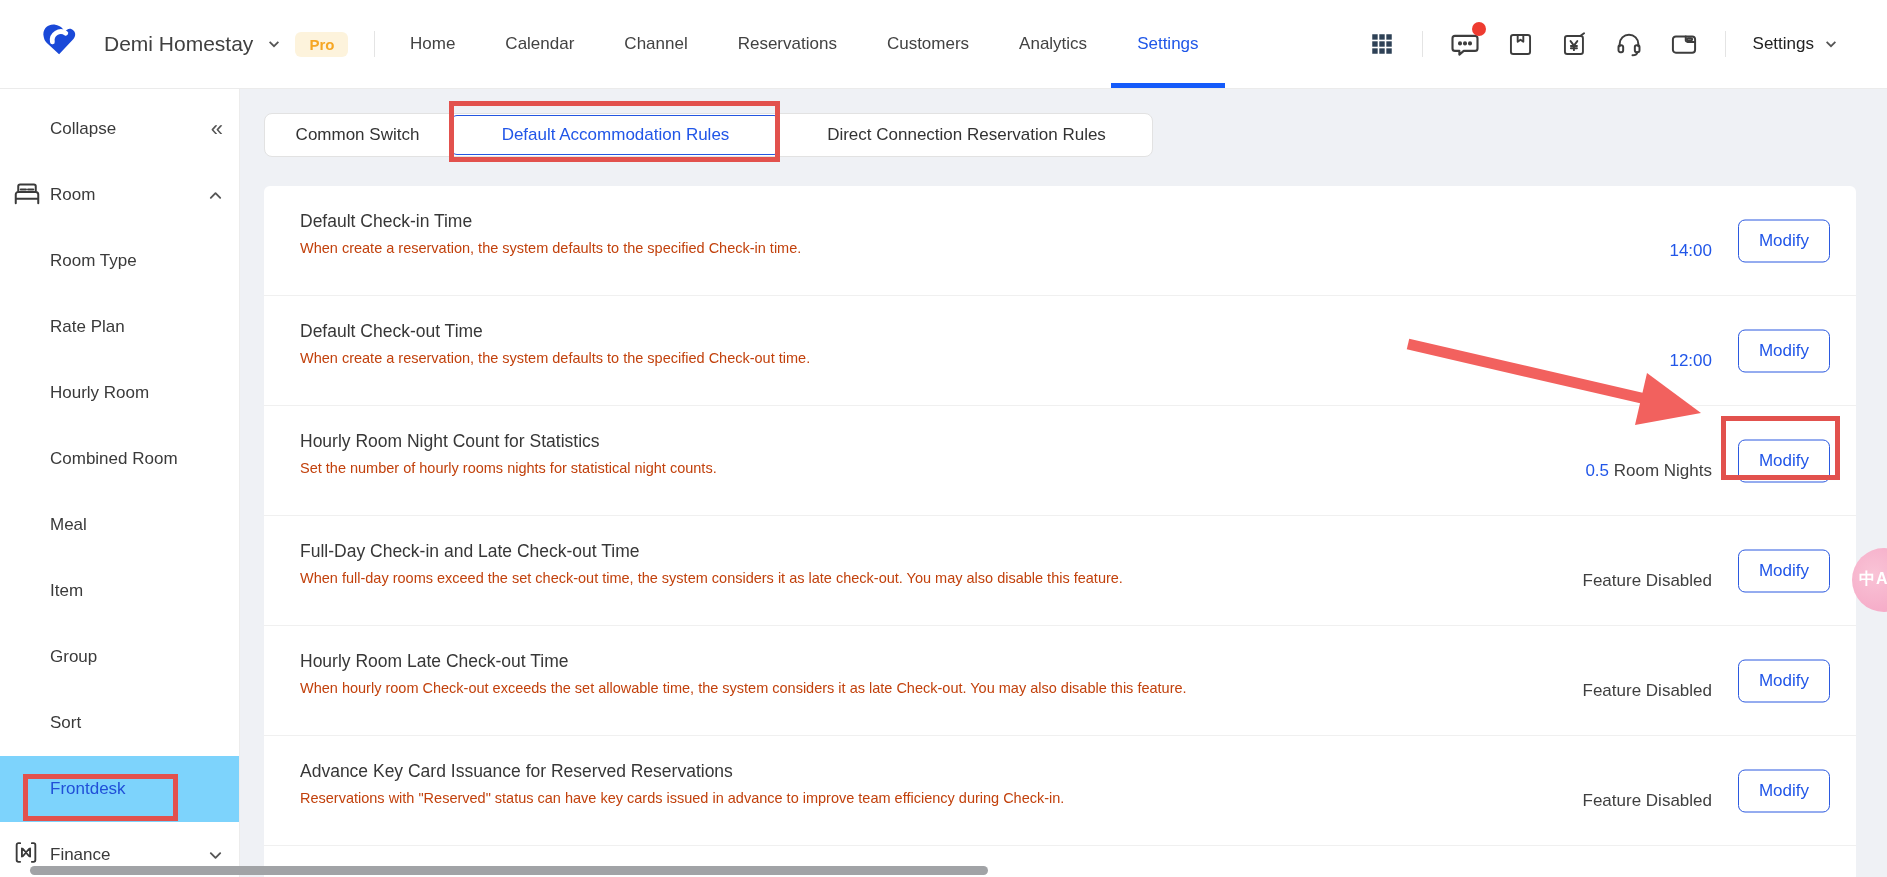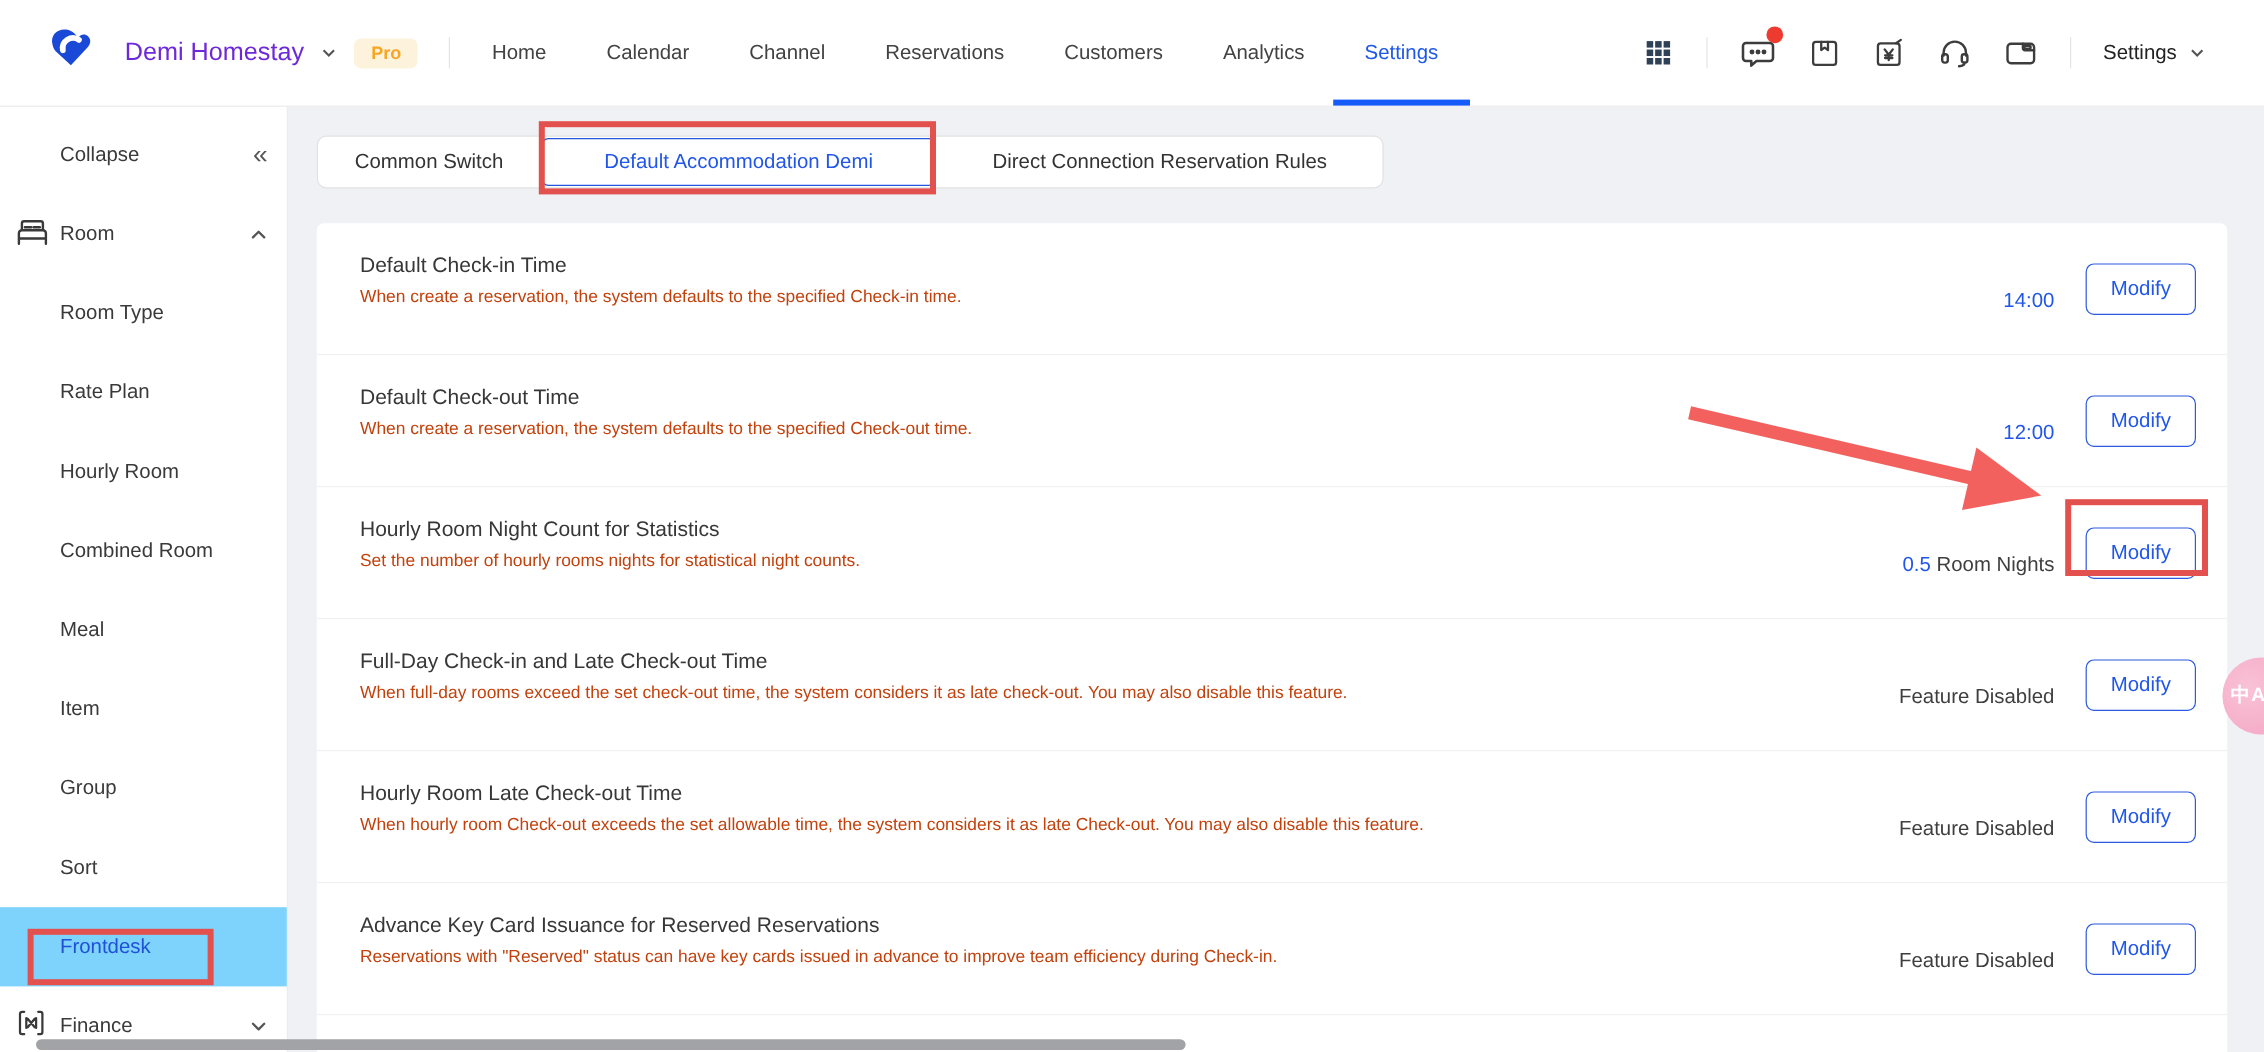--- a/index.html
+++ b/index.html
@@ -6,21 +6,21 @@
   body{
     width:1887px;height:877px;position:relative;overflow:hidden;
     font-family:"Liberation Sans","DejaVu Sans",sans-serif;
     background:#eff1f5;color:#3c3c3c;
   }
   
   .header{position:absolute;left:0;top:0;width:1887px;height:88px;background:#fff;
           border-bottom:1px solid #ebebeb;z-index:20;}
   .logo{position:absolute;left:38px;top:16px;width:46px;height:46px;}
   .org{position:absolute;left:104px;top:0;height:88px;display:flex;align-items:center;gap:14px;}
-  .org-name{font-size:21px;color:#6d28d9;}
+  .org-name{font-size:21px;color:#404040;}
   .chev{width:14px;height:14px;stroke:#555;fill:none;stroke-width:2;}
   .pro-badge{background:#fdf3dc;color:#f6a623;font-weight:bold;font-size:15px;
              padding:4px 14px;border-radius:6px;}
   .vdiv{width:1px;height:26px;background:#e4e4e4;}
   .org .vdiv{margin-left:12px;}
   .nav{position:absolute;left:408px;top:0;height:88px;display:flex;align-items:center;gap:46px;}
   .nav-item{font-size:17px;color:#424242;cursor:pointer;position:relative;height:88px;
             display:flex;align-items:center;padding:0 2px;}
   .nav-item.active{color:#1f57e8;}
   .nav-item.active::after{content:"";position:absolute;left:-24px;right:-24px;bottom:0;
@@ -218,21 +218,21 @@
             <polyline points="3,5.5 8,10.5 13,5.5"></polyline>
           </svg>
         </span>
       </div>
     </div>
 </div>
 
 <div class="main">
   <div class="tabbar" id="tabbar">
       <div class="tab" style="width: 185px;">Common Switch</div>
-      <div class="tab active" style="width: 329px;">Default Accommodation Demi</div>
+      <div class="tab active" style="width: 329px;">Default Accommodation Rules</div>
       <div class="tab" style="width: 371px;">Direct Connection Reservation Rules</div>
     </div>
   <div class="panel" id="panel">
       <div class="srow">
         <div class="title">Default Check-in Time</div>
         <div class="desc">When create a reservation, the system defaults to the specified Check-in time.</div>
         <div class="right">
           <span class="val"><span class="hl">14:00</span><span></span></span>
           <button class="modify-btn">Modify</button>
         </div>

